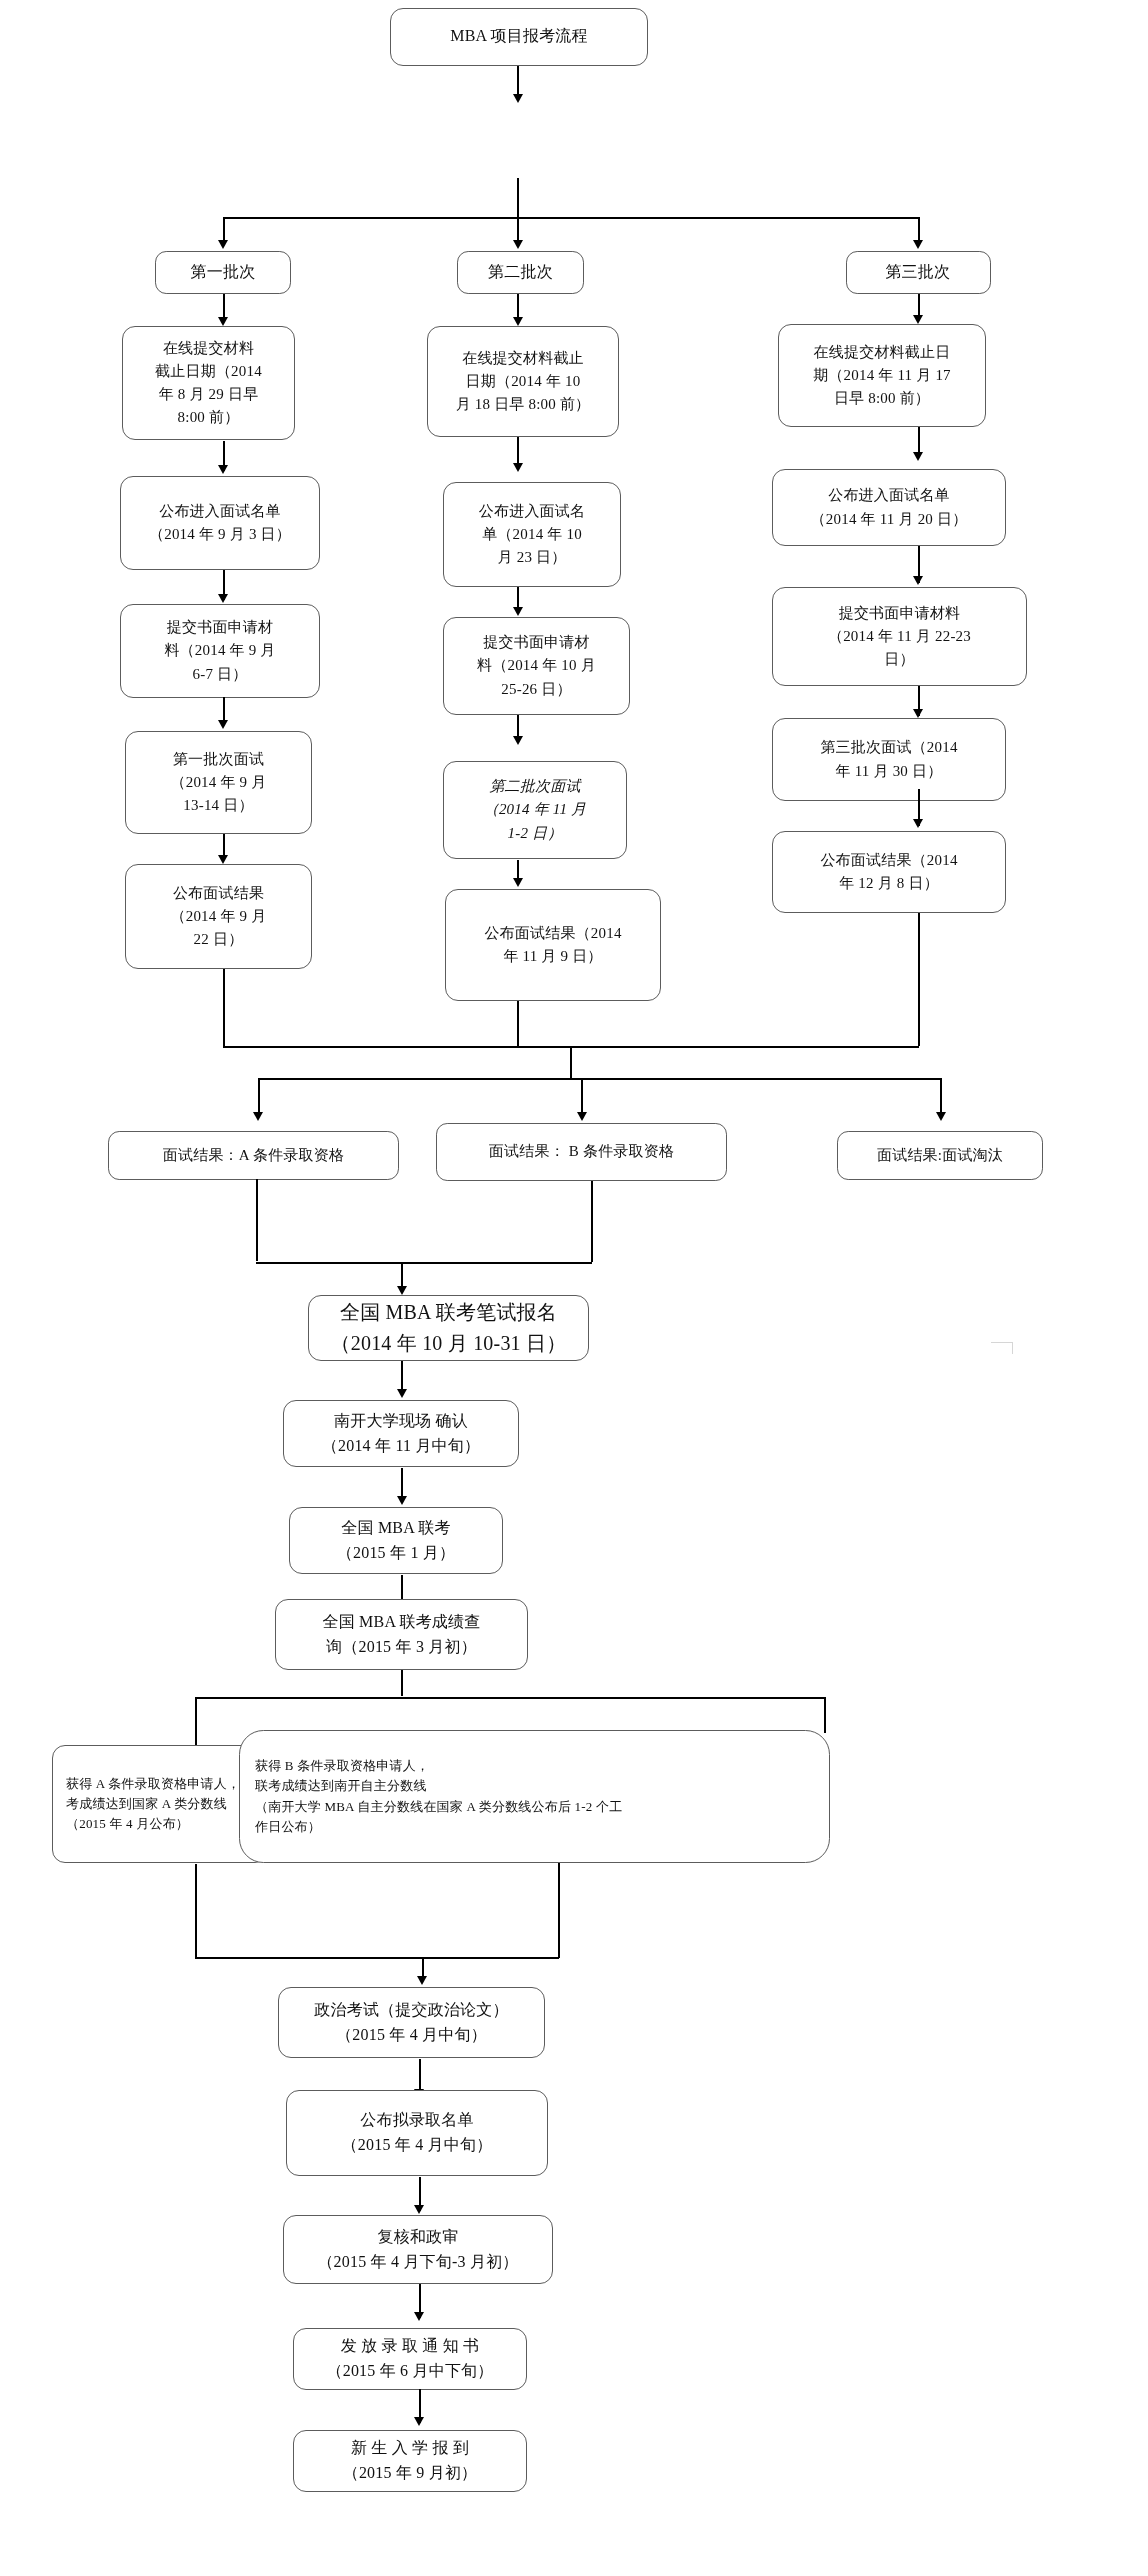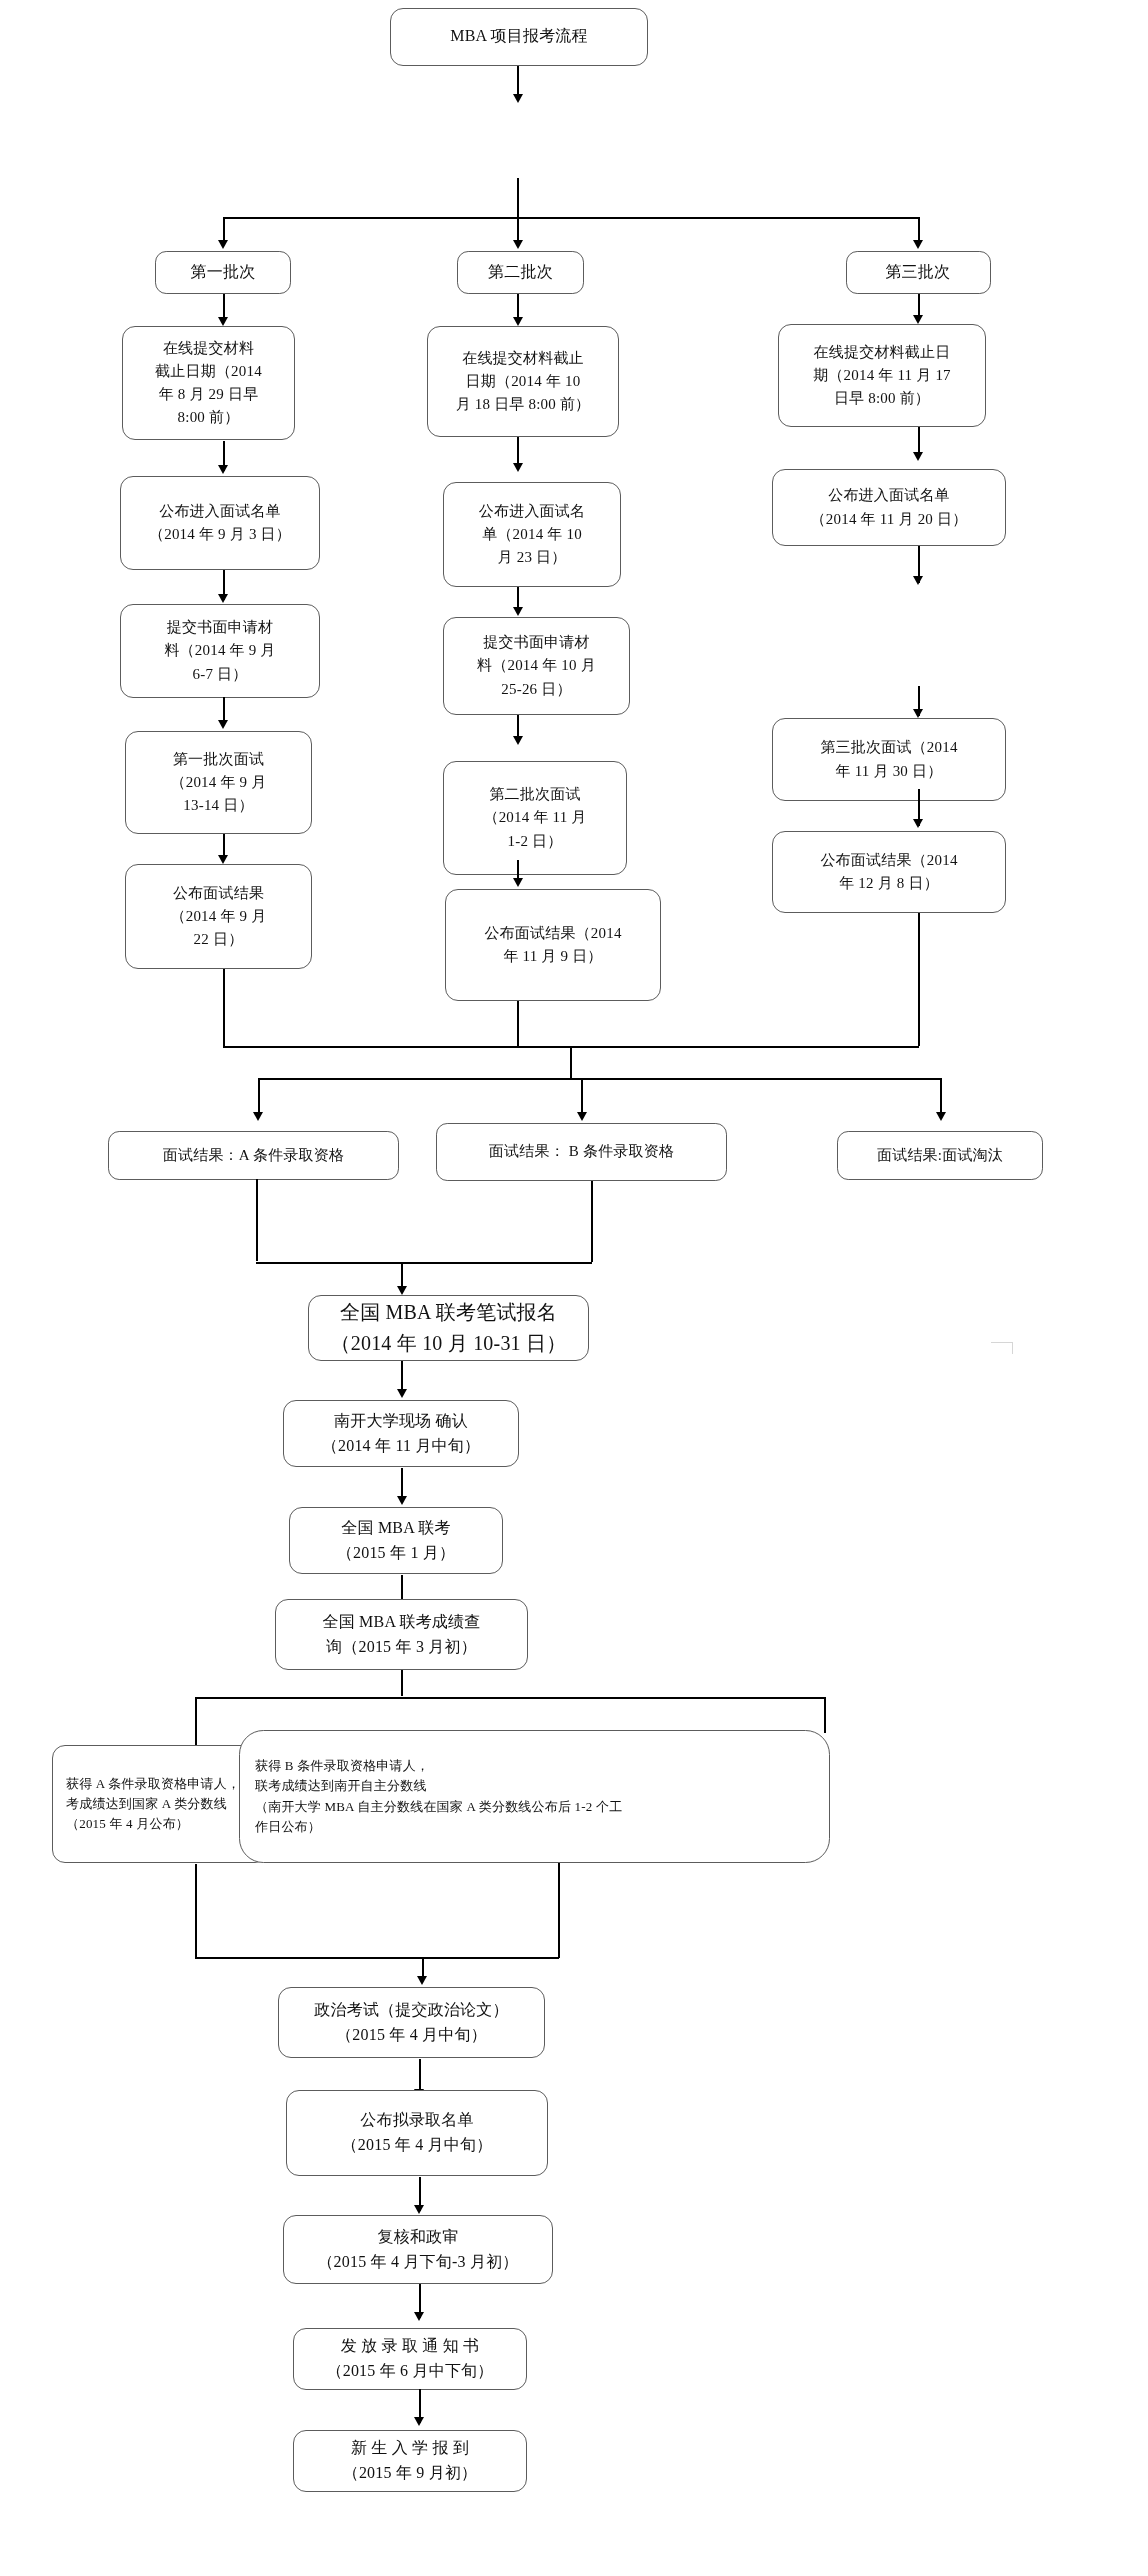--- a/index.html
+++ b/index.html
@@ -133,21 +133,21 @@
 月 23 日）</div>
 
   <div class="vline" style="left:517px; top:587px; height:26px;"></div>
   <div class="arrow" style="left:513px; top:607px;"></div>
   <div class="node" style="left:443px; top:617px; width:187px; height:98px;">提交书面申请材
 料（2014 年 10 月
 25-26 日）</div>
 
   <div class="vline" style="left:517px; top:715px; height:26px;"></div>
   <div class="arrow" style="left:513px; top:736px;"></div>
-  <div class="node" style="left:443px; top:761px; width:184px; height:114px;">第二批次面试
+  <div class="node" style="left:443px; top:761px; width:184px; height:98px;font-style:italic;">第二批次面试
 （2014 年 11 月
 1-2 日）</div>
 
   <div class="vline" style="left:517px; top:860px; height:24.4px;"></div>
   <div class="arrow" style="left:513px; top:878px;"></div>
   <div class="node" style="left:445px; top:889px; width:216px; height:112px;">公布面试结果（2014
 年 11 月 9 日）</div>
 
   <div class="vline" style="left:918px; top:294px; height:26px;"></div>
   <div class="arrow" style="left:913px; top:315px;"></div>
@@ -155,20 +155,23 @@
 期（2014 年 11 月 17
 日早 8:00 前）</div>
 
   <div class="vline" style="left:918px; top:427px; height:30px;"></div>
   <div class="arrow" style="left:913px; top:452px;"></div>
   <div class="node" style="left:772px; top:469px; width:234px; height:77px;">公布进入面试名单
 （2014 年 11 月 20 日）</div>
 
   <div class="vline" style="left:918px; top:546px; height:37px;"></div>
   <div class="arrow" style="left:913px; top:576px;"></div>
+  <div class="node" style="left:772px; top:587px; width:255px; height:99px;">提交书面申请材料
+（2014 年 11 月 22-23
+日）</div>
 
   <div class="vline" style="left:918px; top:686px; height:30px;"></div>
   <div class="arrow" style="left:913px; top:709px;"></div>
   <div class="node" style="left:772px; top:718px; width:234px; height:83px;border-radius:13px;">第三批次面试（2014
 年 11 月 30 日）</div>
 
   <div class="vline" style="left:918px; top:789px; height:37px;"></div>
   <div class="arrow" style="left:913px; top:819px;"></div>
   <div class="node" style="left:772px; top:831px; width:234px; height:82px;">公布面试结果（2014
 年 12 月 8 日）</div>

